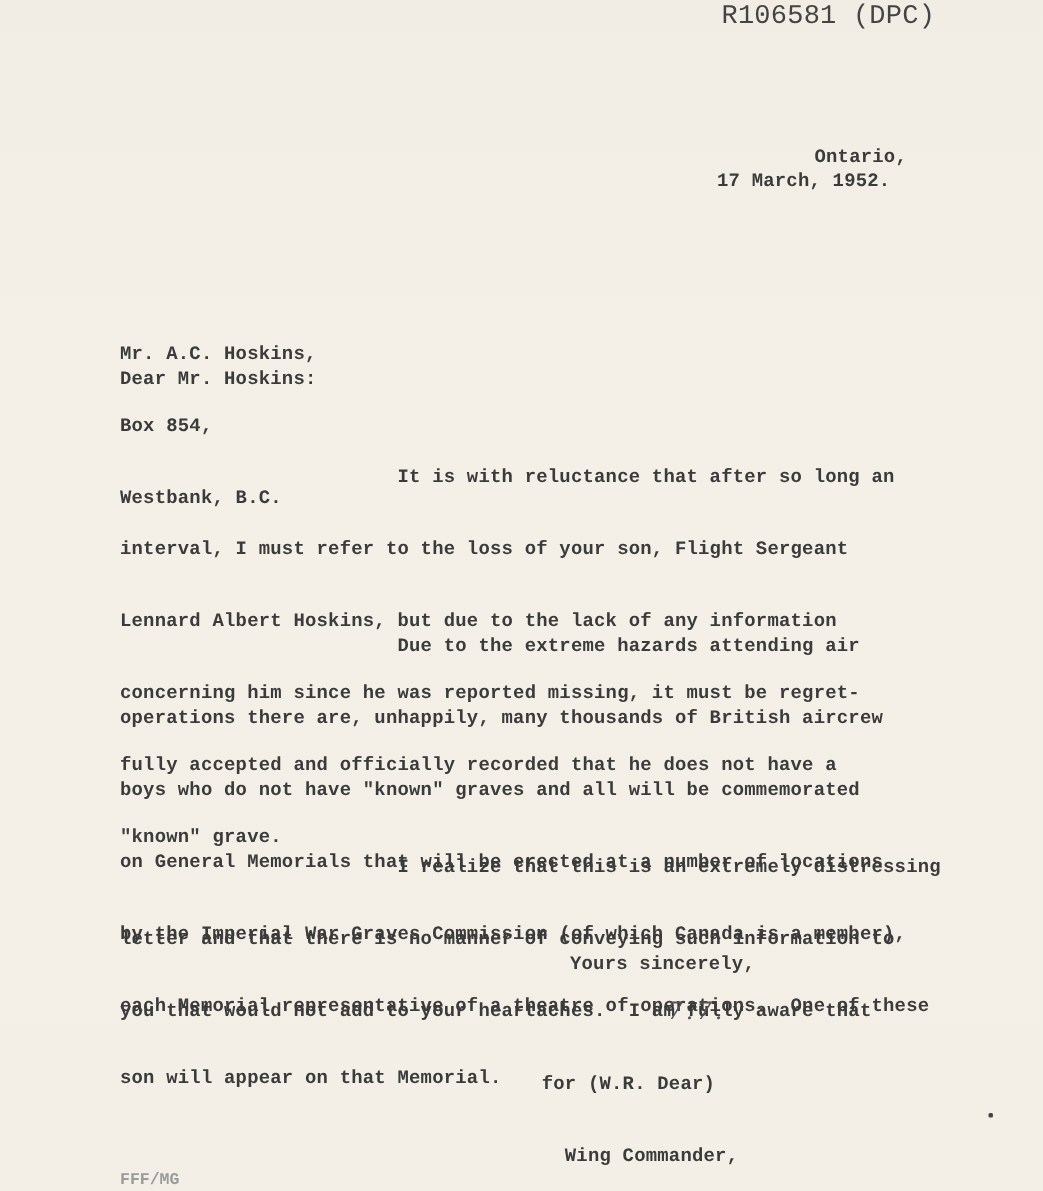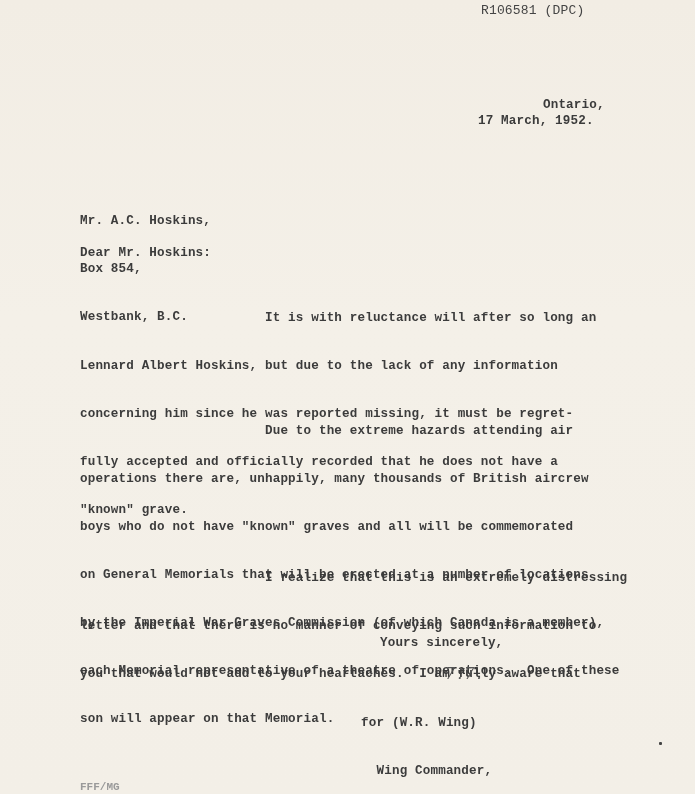--- a/index.html
+++ b/index.html
@@ -12,21 +12,21 @@
     }
     .paper {
       position: absolute; left: 0; top: 0; width: 695px; height: 794px;
       background: linear-gradient(180deg, #f2ede4 0%, #f4f0e8 40%, #f3efe7 100%);
     }
     .t {
       position: absolute; white-space: pre;
       font-size: 12.6px; line-height: 16px; letter-spacing: 0.15px;
       font-weight: bold; color: #3b3b3b;
     }
-    .ref { left: 481px; top: 3px; font-weight: normal; color: #444; font-size: 13px; }
+    .ref { left: 481px; top: 3px; font-weight: normal; color: #444; font-size: 18px; }
     .dl { left: 478px; }
     .para { left: 80px; }
     .line { display: block; height: 16px; }
     .sig { left: 338px; }
     .initials { position: absolute; left: 80px; top: 733px; font-size: 11px; color: #9a9a9a; font-weight: bold; letter-spacing: 0; margin-top: 48px; }
     .handwrite {
       position: absolute; left: 412px; top: 664px; font-family: "DejaVu Serif", serif;
       font-size: 16px; color: #555; font-style: italic; letter-spacing: 2px; margin-left: 33px;
     }
     .speck { position: absolute; width: 3px; height: 3px; background: #444; border-radius: 1px; }
@@ -34,30 +34,31 @@
 </head>
 <body>
 
 <div class="paper">
 
   <div class="t ref">R106581 (DPC)</div>
 
   <div class="t dl" style="top:97px; left:543px;">Ontario,</div>
   <div class="t dl" style="top:113px; left:478px;">17 March, 1952.</div>
 
-  <div class="t para" style="top:181px;">
+  <div class="t para" style="top:196px;">
     <span class="line">Mr. A.C. Hoskins,</span>
     <span class="line">Box 854,</span>
     <span class="line">Westbank, B.C.</span>
   </div>
 
   <div class="t para" style="top:245px;">Dear Mr. Hoskins:</div>
 
   <div class="t para" style="top:278px;">
-    <span class="line">                        It is with reluctance will after so long an</span>
+    <span class="line">                        It is with reluctance that after so long an</span>
+    <span class="line">interval, I must refer to the loss of your son, Flight Sergeant</span>
     <span class="line">Lennard Albert Hoskins, but due to the lack of any information</span>
     <span class="line">concerning him since he was reported missing, it must be regret-</span>
     <span class="line">fully accepted and officially recorded that he does not have a</span>
     <span class="line">"known" grave.</span>
   </div>
 
   <div class="t para" style="top:391px;">
     <span class="line">                        Due to the extreme hazards attending air</span>
     <span class="line">operations there are, unhappily, many thousands of British aircrew</span>
     <span class="line">boys who do not have "known" graves and all will be commemorated</span>
@@ -71,21 +72,21 @@
     <span class="line">                        I realize that this is an extremely distressing</span>
     <span class="line">letter and that there is no manner of conveying such information to</span>
     <span class="line">you that would not add to your heartaches.  I am fully aware that</span>
   </div>
 
   <div class="t" style="left:380px; top:635px;">Yours sincerely,</div>
 
   <div class="handwrite">7.7.</div>
 
   <div class="t sig" style="top:683px;">
-    <span class="line">   for (W.R. Wing)</span>
+    <span class="line">   for (W.R. Dear)</span>
     <span class="line">     Wing Commander,</span>
     
     
   </div>
 
   <div class="initials">FFF/MG</div>
 
   <div class="speck" style="left:659px; top:742px;"></div>
 </div>
 

